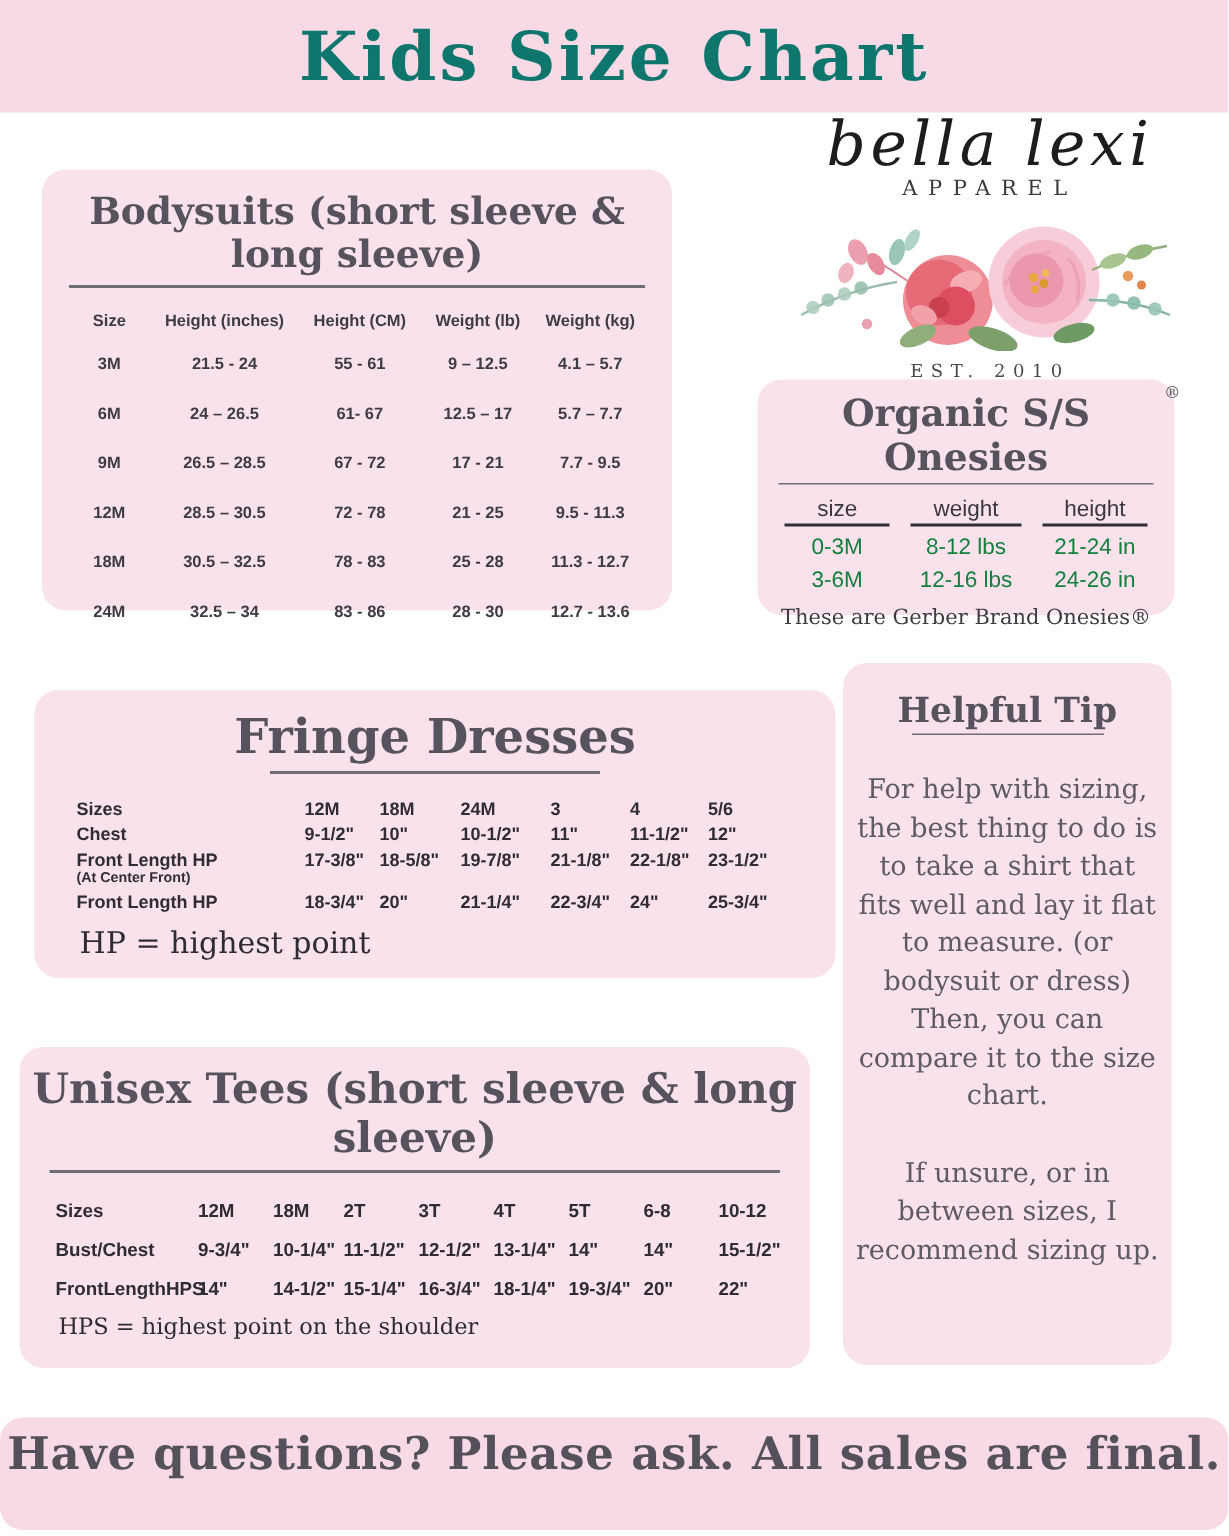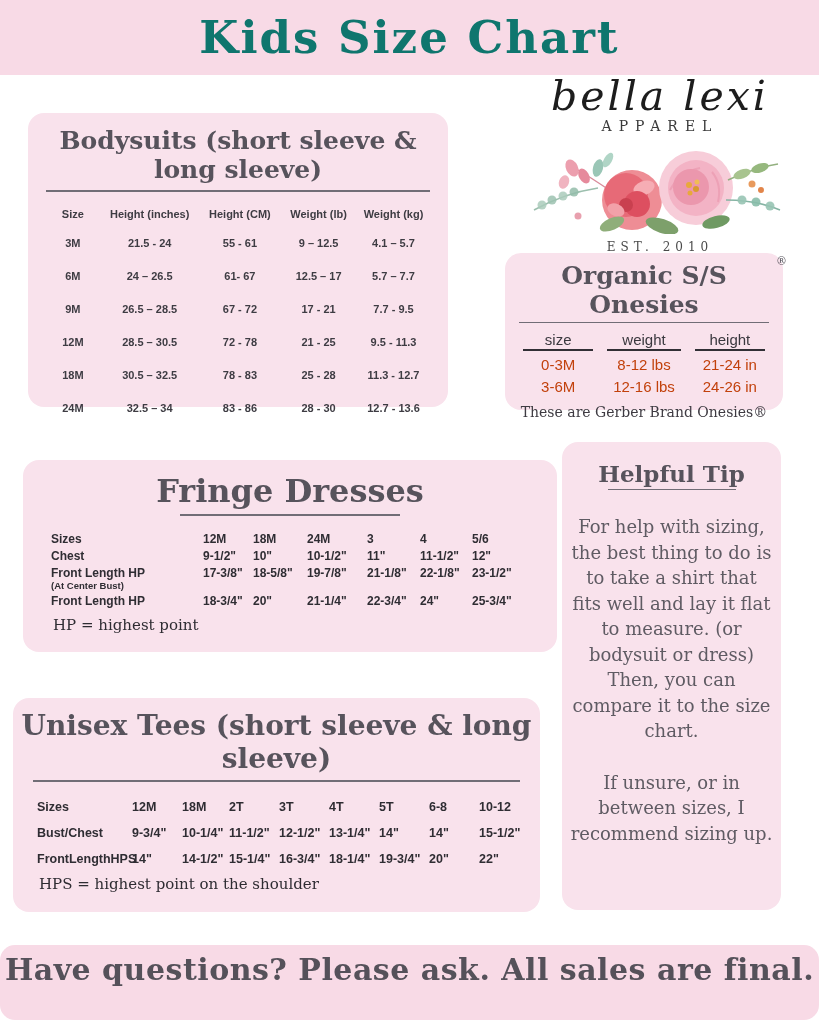--- a/index.html
+++ b/index.html
@@ -59,34 +59,34 @@
   
   .onesies { left:505px; top:253px; width:278px; height:157px; }
   .onesies .panel-heading { font-size:25px; padding:8px 10px 3px; position:relative; }
   .onesies .rmark { position:absolute; top:2px; right:-4px; font-size:11px; font-weight:normal; }
   .onesies .heading-rule { margin:0 14px; border-bottom-width:1.5px; }
   .onesies table { border-collapse:separate; border-spacing:14px 2px; margin:4px auto 0; }
   .onesies th {
     font-size:15px; font-weight:normal; color:#3a383e; text-align:center;
     border-bottom:2px solid #312f35; padding:2px 6px 1px; min-width:58px;
   }
-  .onesies td { font-size:15px; color:#c2410c; text-align:center; padding:3px 6px 0;margin-top:12px; }
+  .onesies td { font-size:15px; color:#15803d; text-align:center; padding:3px 6px 0;margin-top:12px; }
   .onesies .footnote {
     font-family:"DejaVu Serif", serif; font-size:14px; color:#3e3b42;
     text-align:center; margin-top:7px;
   }
   
   .fringe { left:23px; top:460px; width:534px; height:192px; }
   .fringe .panel-heading { font-size:32px; padding:12px 0 4px; }
   .fringe .heading-rule { width:220px; margin:0 auto; }
   .fringe table { margin:14px 0 0 28px; border-collapse:collapse; table-layout:fixed; width:486px; }
   .fringe td { font-size:12px; font-weight:bold; color:#2f2d33; text-align:left; padding:1.5px 0; vertical-align:top; }
   .fringe .sublabel { font-size:9.5px; font-weight:bold; color:#2f2d33; }
   .fringe .note {
-    font-family:"DejaVu Serif", serif; font-size:15px; color:#2e2c32; margin:7px 0 0 30px;
+    font-family:"DejaVu Serif", serif; font-size:20px; color:#2e2c32; margin:7px 0 0 30px;
   }
   
   .tip { left:562px; top:442px; width:219px; height:468px; }
   .tip .panel-heading { font-size:23px; padding:18px 0 2px; }
   .tip .heading-rule { width:128px; margin:0 auto; border-bottom-width:1.5px; }
   .tip p {
     font-family:"DejaVu Serif", serif; font-size:18px; color:#5f5b63;
     line-height:1.42; text-align:center; margin:24px 8px 0;
   }
   .tip p.second { margin-top:26px; }
@@ -290,21 +290,21 @@
           <td>9-1/2"</td>
           <td>10"</td>
           <td>10-1/2"</td>
           <td>11"</td>
           <td>11-1/2"</td>
           <td>12"</td>
         </tr>
         <tr>
           <td>
             <div>Front Length HP</div>
-            <div class="sublabel">(At Center Bust)</div>
+            <div class="sublabel">(At Center Front)</div>
           </td>
           <td>17-3/8"</td>
           <td>18-5/8"</td>
           <td>19-7/8"</td>
           <td>21-1/8"</td>
           <td>22-1/8"</td>
           <td>23-1/2"</td>
         </tr>
         <tr>
           <td>Front Length HP</td>

